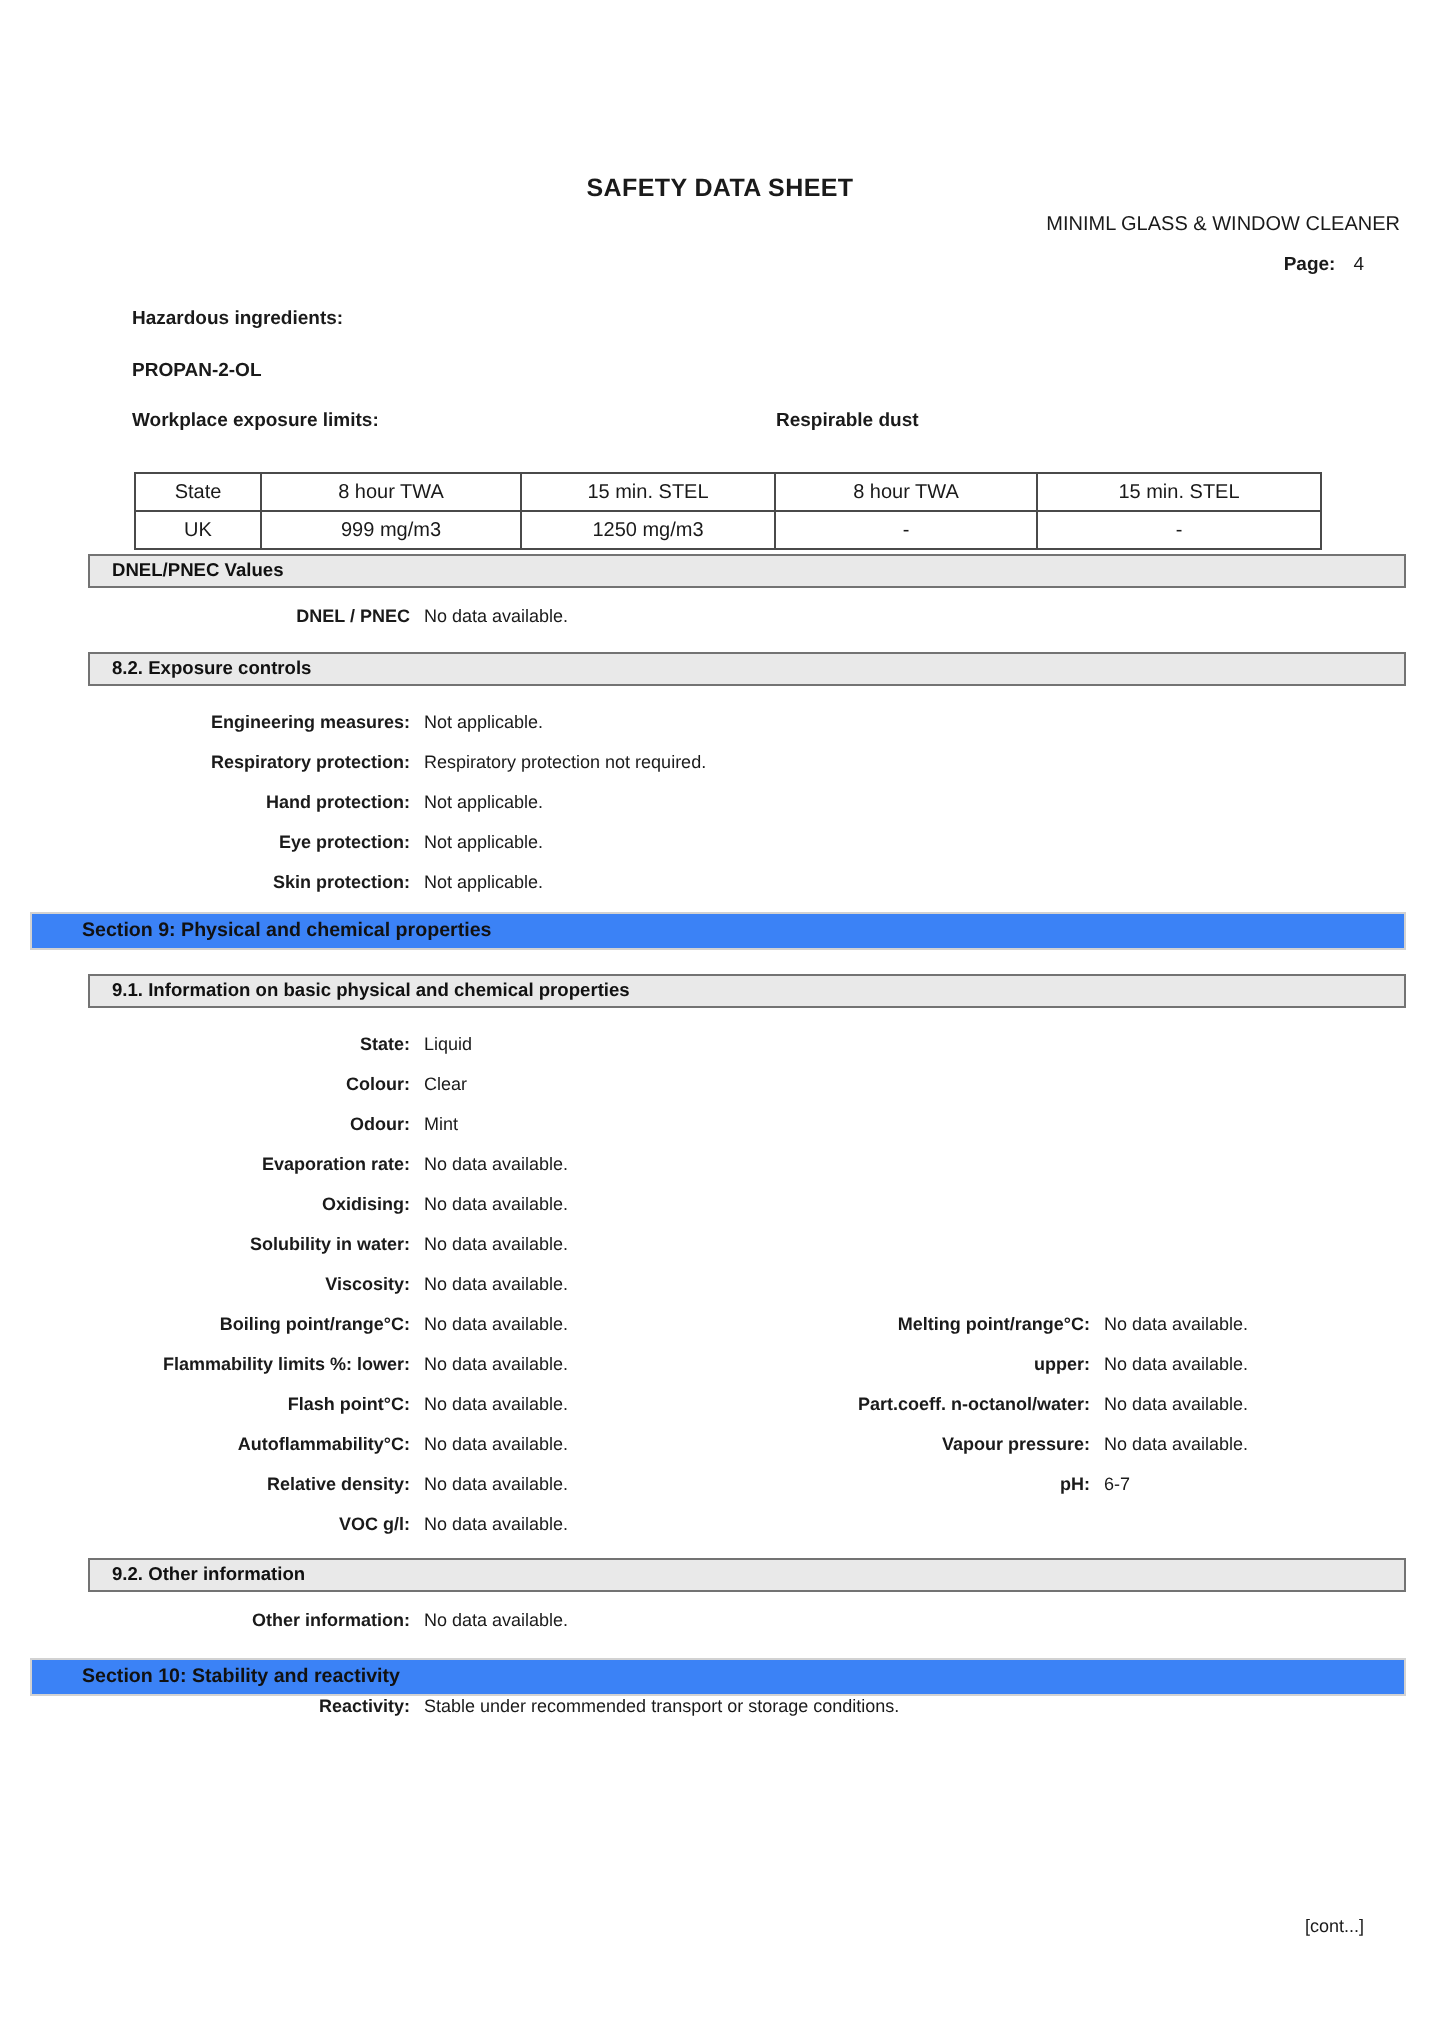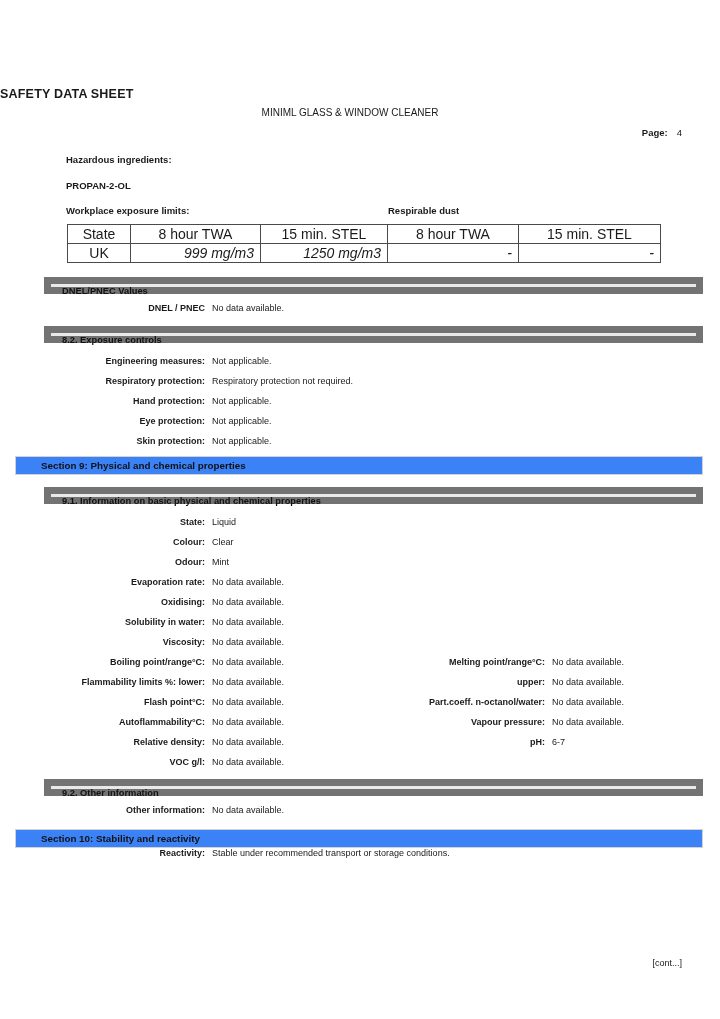--- a/index.html
+++ b/index.html
@@ -10,57 +10,57 @@
     background:#ffffff;
     font-family:"Liberation Sans", "DejaVu Sans", sans-serif;
     font-size:9px;
     color:#1a1a1a;
     overflow:hidden;
   }
   .abs { position:absolute; }
   .b { font-weight:bold; }
   .title {
     position:absolute; top:87px; left:0; width:720px;
-    font-weight:bold; font-size:12.5px; letter-spacing:0.2px;
+    text-align:center; font-weight:bold; font-size:12.5px; letter-spacing:0.2px;
   }
   .subtitle {
     position:absolute; top:107px; left:0; width:700px;
-    text-align:center; font-size:10px;
+    text-align:right; font-size:10px;
   }
   .page-num {
     position:absolute; top:127px; right:38px;
     font-size:9.5px; text-align:right;
   }
   .page-num .pn { font-weight:normal; margin-left:9px; }
   .caption { position:absolute; font-weight:bold; font-size:9.5px; }
 
   
   .exp-table {
-    position:absolute; top:224px; left:67px;
+    position:absolute; top:236px; left:67px;
     border-collapse:collapse; table-layout:fixed;
-    font-size:14px; color:#1a1a1a;
+    font-size:10px; color:#1a1a1a;
   }
   .exp-table td {
     border:1px solid #4a4a4a;
     height:19px; padding:0 6px;
     text-align:center; vertical-align:middle;
     overflow:hidden; white-space:nowrap;
   }
-  .exp-table td.num { text-align:right;font-style:italic; }
+  .exp-table td.num { text-align:center; }
 
   
   .bar1 {
     position:absolute; left:15px; width:688px; height:19px;
     background:#3b82f6; border:1px solid #d2d2d2;
     font-weight:bold; font-size:9.8px; line-height:17px;
     padding-left:25px; color:#111;
   }
   .bar2 {
     position:absolute; left:44px; width:659px; height:17px;
-    background:#e9e9e9; border:7px solid #737373;
+    background:#e9e9e9; border:1px solid #737373;
     font-weight:bold; font-size:9.3px; line-height:15px;
     padding-left:11px; color:#111;
   }
 
   
   .lv { position:absolute; left:0; top:0; width:720px; height:12px; }
   .lbl {
     position:absolute; left:0; top:0; width:205px;
     text-align:right; font-weight:bold; white-space:nowrap;
   }

